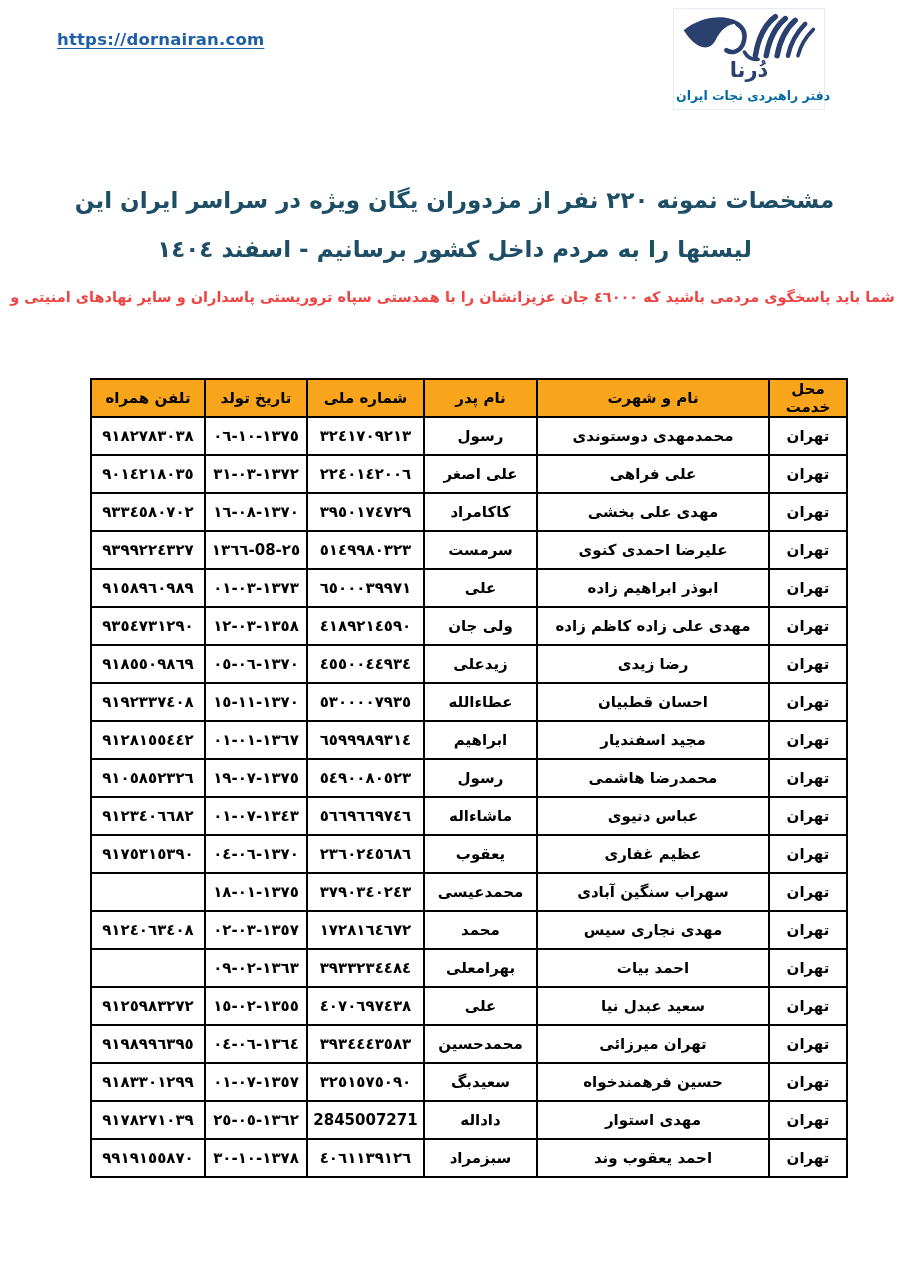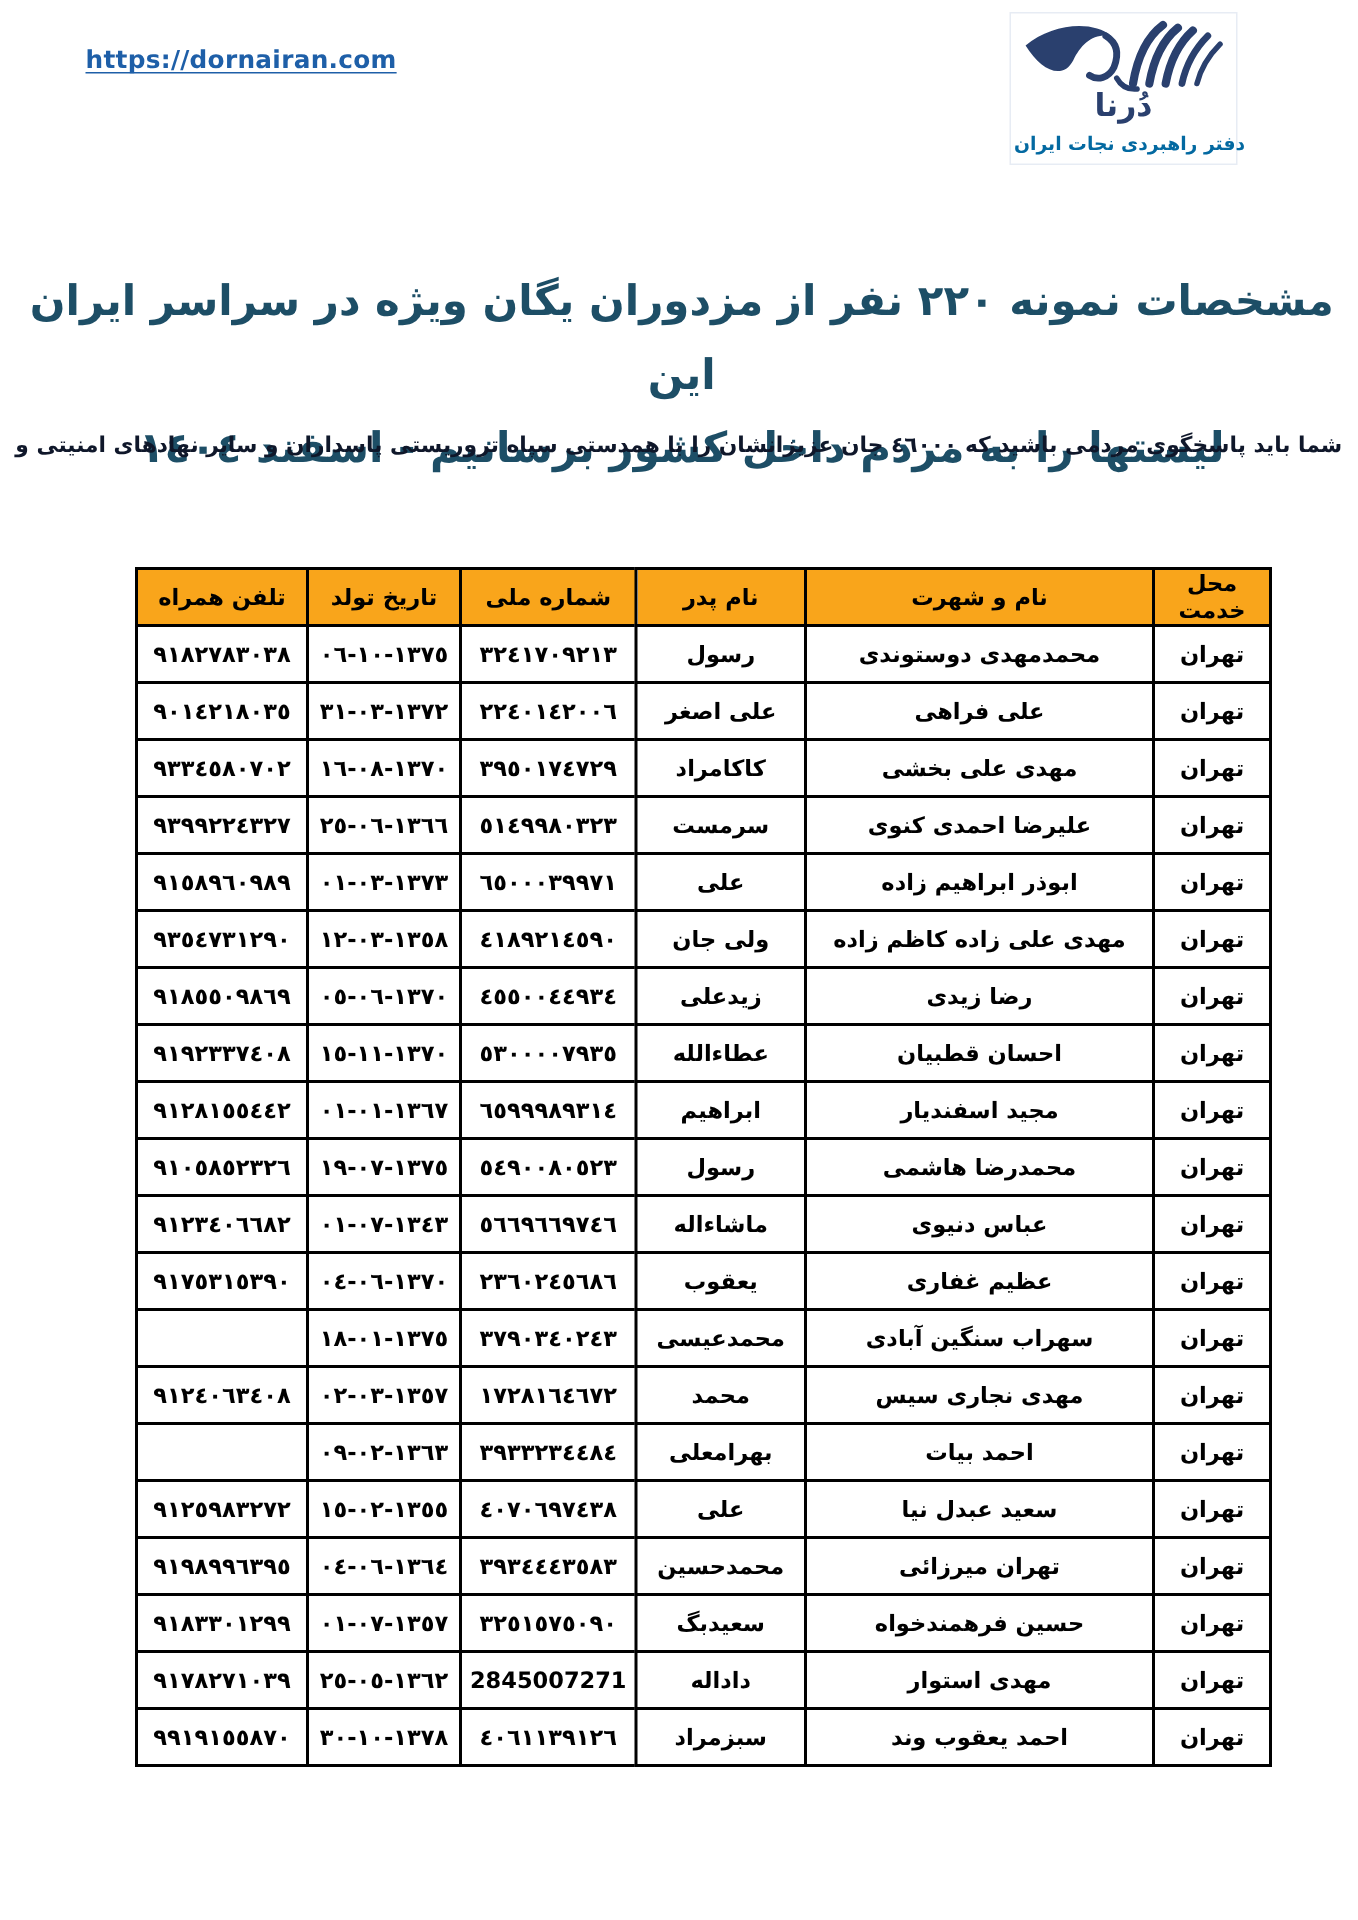--- a/index.html
+++ b/index.html
@@ -26,27 +26,27 @@
     margin-top:-14px;
   }
   .logo-tagline{
     font-size:12.5px;font-weight:bold;color:#0369a1;margin-top:7px;
     white-space:nowrap;
   }
   
   .main-title{
     position:absolute;top:176px;left:4px;right:0;
     text-align:center;direction:rtl;
-    color:#1d4e66;font-size:28px;font-weight:bold;line-height:49px;
+    color:#1d4e66;font-size:23px;font-weight:bold;line-height:49px;
   }
   
   .subtitle{
     position:absolute;top:284px;left:0;right:0;
     text-align:center;direction:rtl;
-    color:#0f172a;font-size:14.5px;font-weight:bold;line-height:27px;
+    color:#ef4444;font-size:14.5px;font-weight:bold;line-height:27px;
   }
   
   .table-wrap{position:absolute;top:378px;right:57px;}
   table.recruits{
     direction:rtl;border-collapse:collapse;table-layout:fixed;
     width:756px;border:2px solid #000;
   }
   table.recruits th,table.recruits td{
     border:2px solid #000;text-align:center;vertical-align:middle;
     font-weight:bold;color:#000;padding:0 4px;overflow:hidden;
@@ -141,21 +141,21 @@
           <td>کاکامراد</td>
           <td dir="ltr" class="num">٣٩٥٠١٧٤٧٢٩</td>
           <td dir="ltr" class="num">١٣٧٠-٠٨-١٦</td>
           <td dir="ltr" class="num">٩٣٣٤٥٨٠٧٠٢</td>
         </tr>
         <tr>
           <td>تهران</td>
           <td>علیرضا احمدی کنوی</td>
           <td>سرمست</td>
           <td dir="ltr" class="num">٥١٤٩٩٨٠٣٢٣</td>
-          <td dir="ltr" class="num">١٣٦٦-٠٦-٢٥</td>
+          <td dir="ltr" class="num">١٣٦٦-08-٢٥</td>
           <td dir="ltr" class="num">٩٣٩٩٢٢٤٣٢٧</td>
         </tr>
         <tr>
           <td>تهران</td>
           <td>ابوذر ابراهیم زاده</td>
           <td>علی</td>
           <td dir="ltr" class="num">٦٥٠٠٠٣٩٩٧١</td>
           <td dir="ltr" class="num">١٣٧٣-٠٣-٠١</td>
           <td dir="ltr" class="num">٩١٥٨٩٦٠٩٨٩</td>
         </tr>

